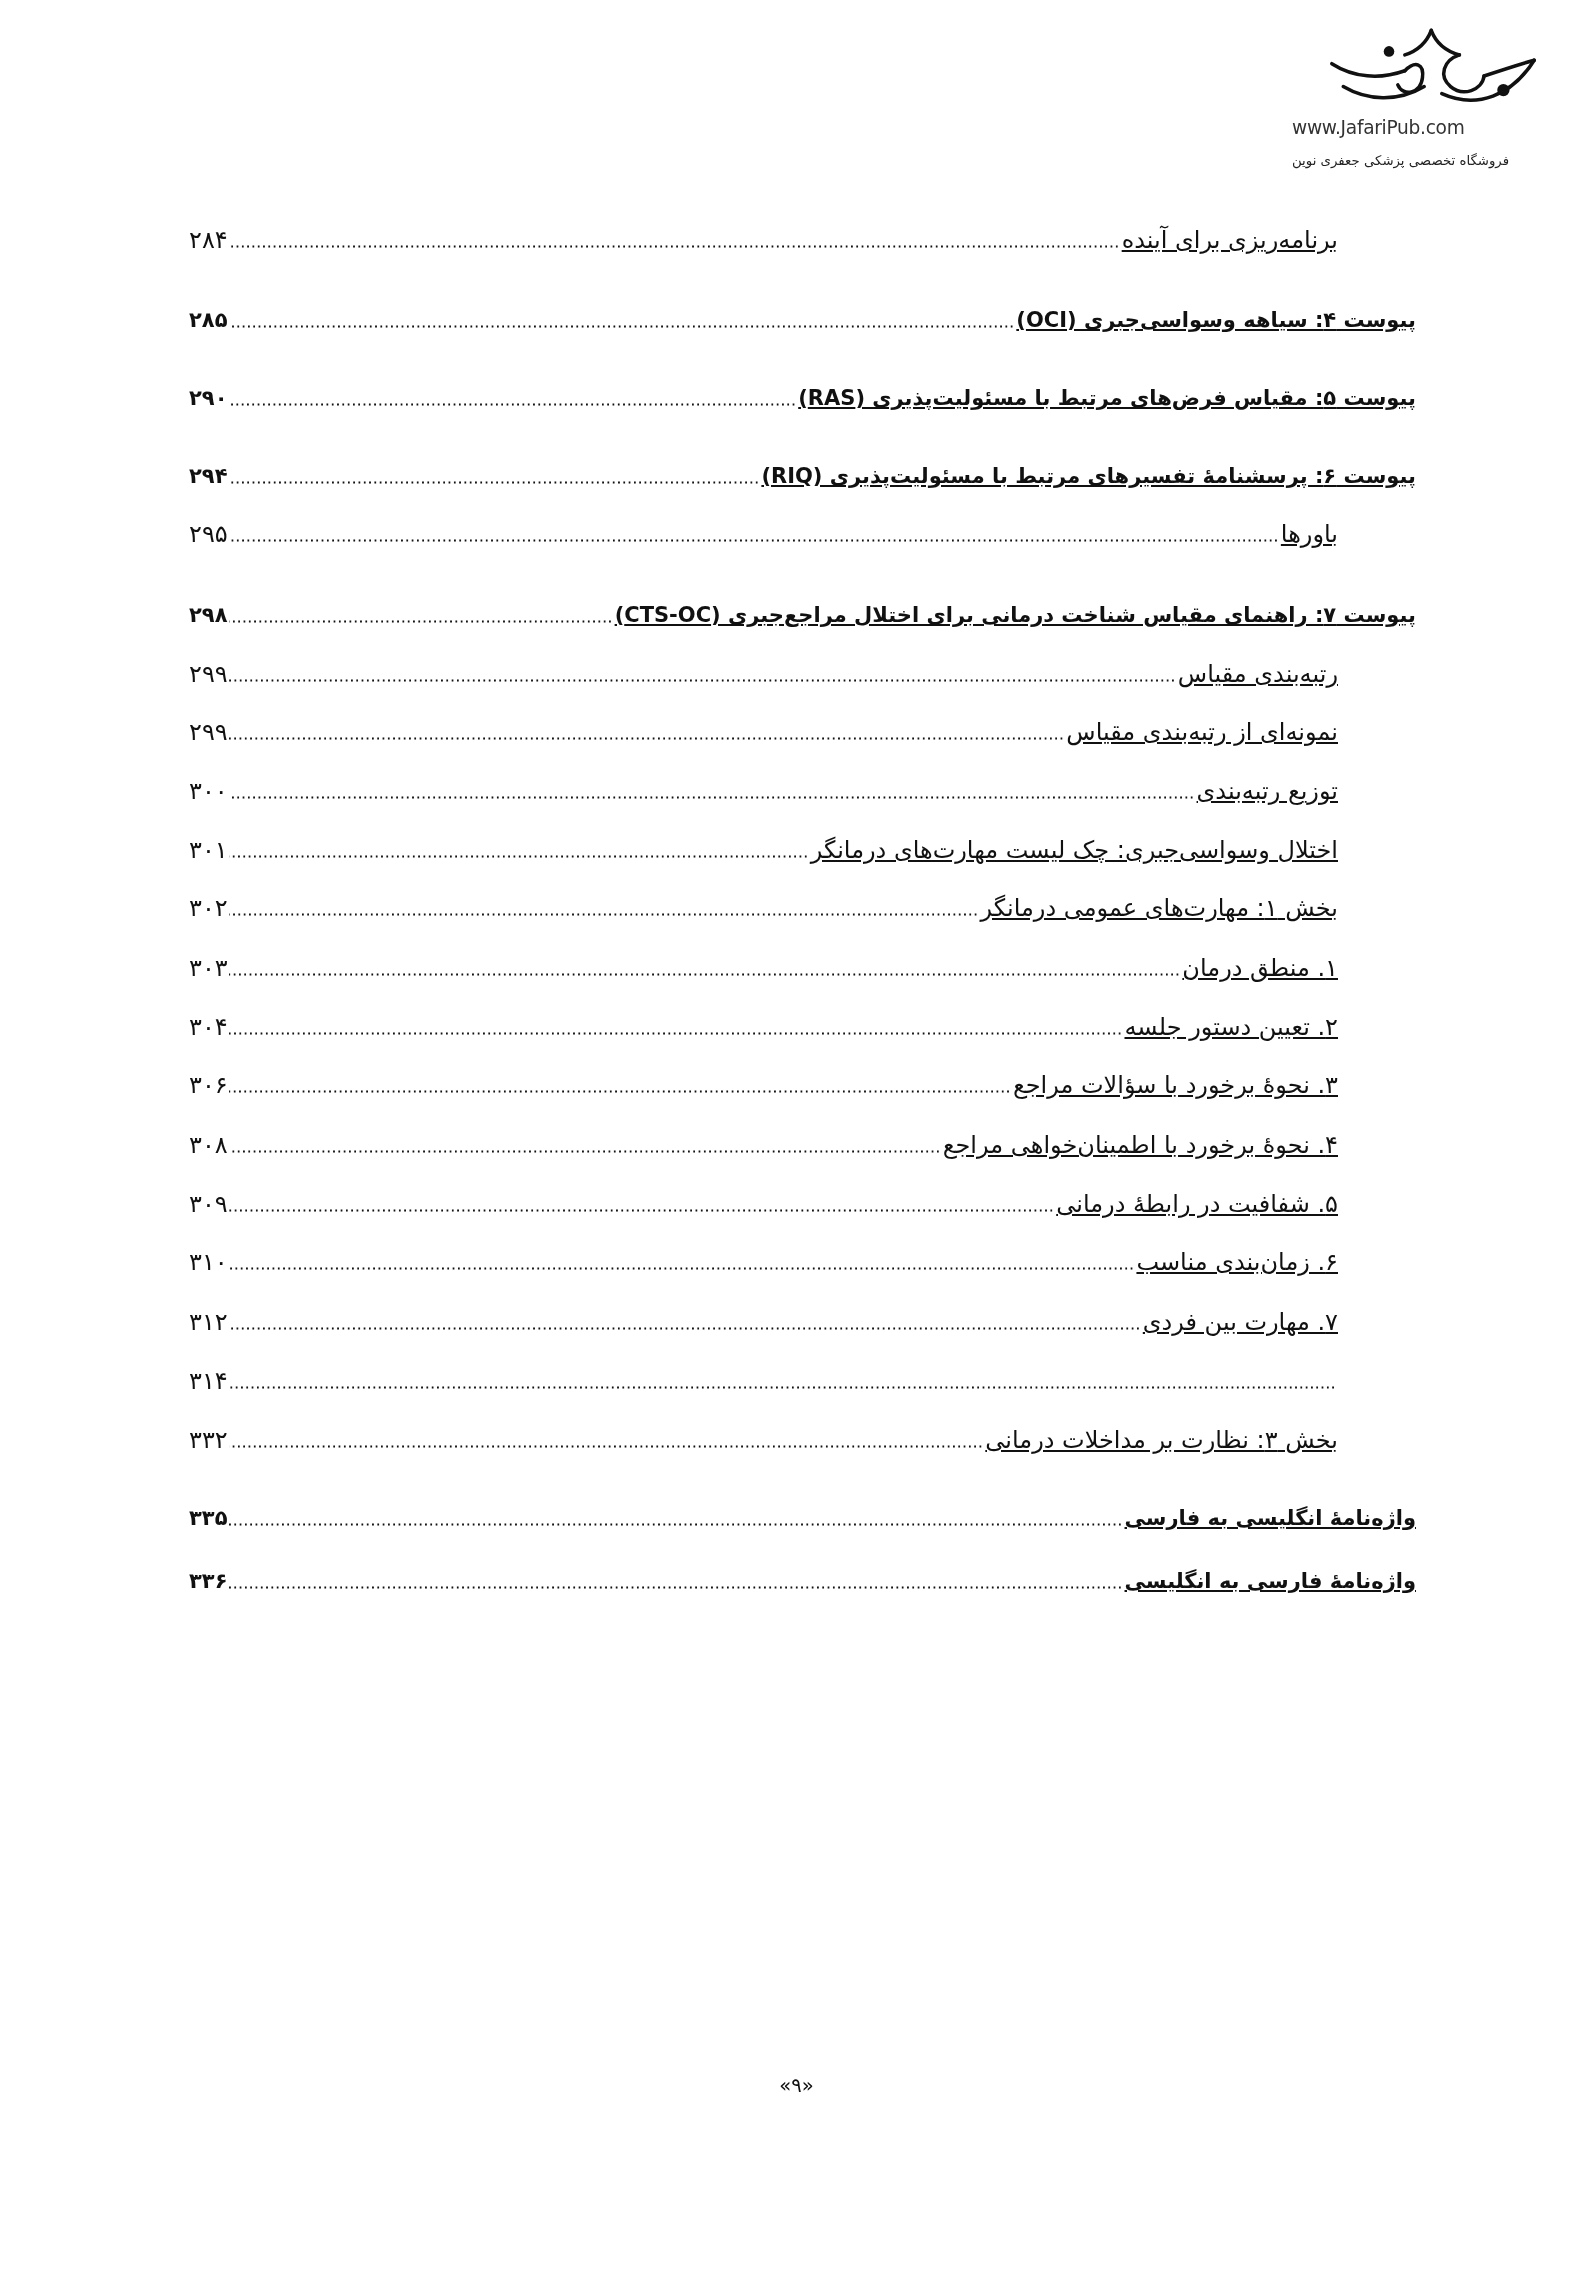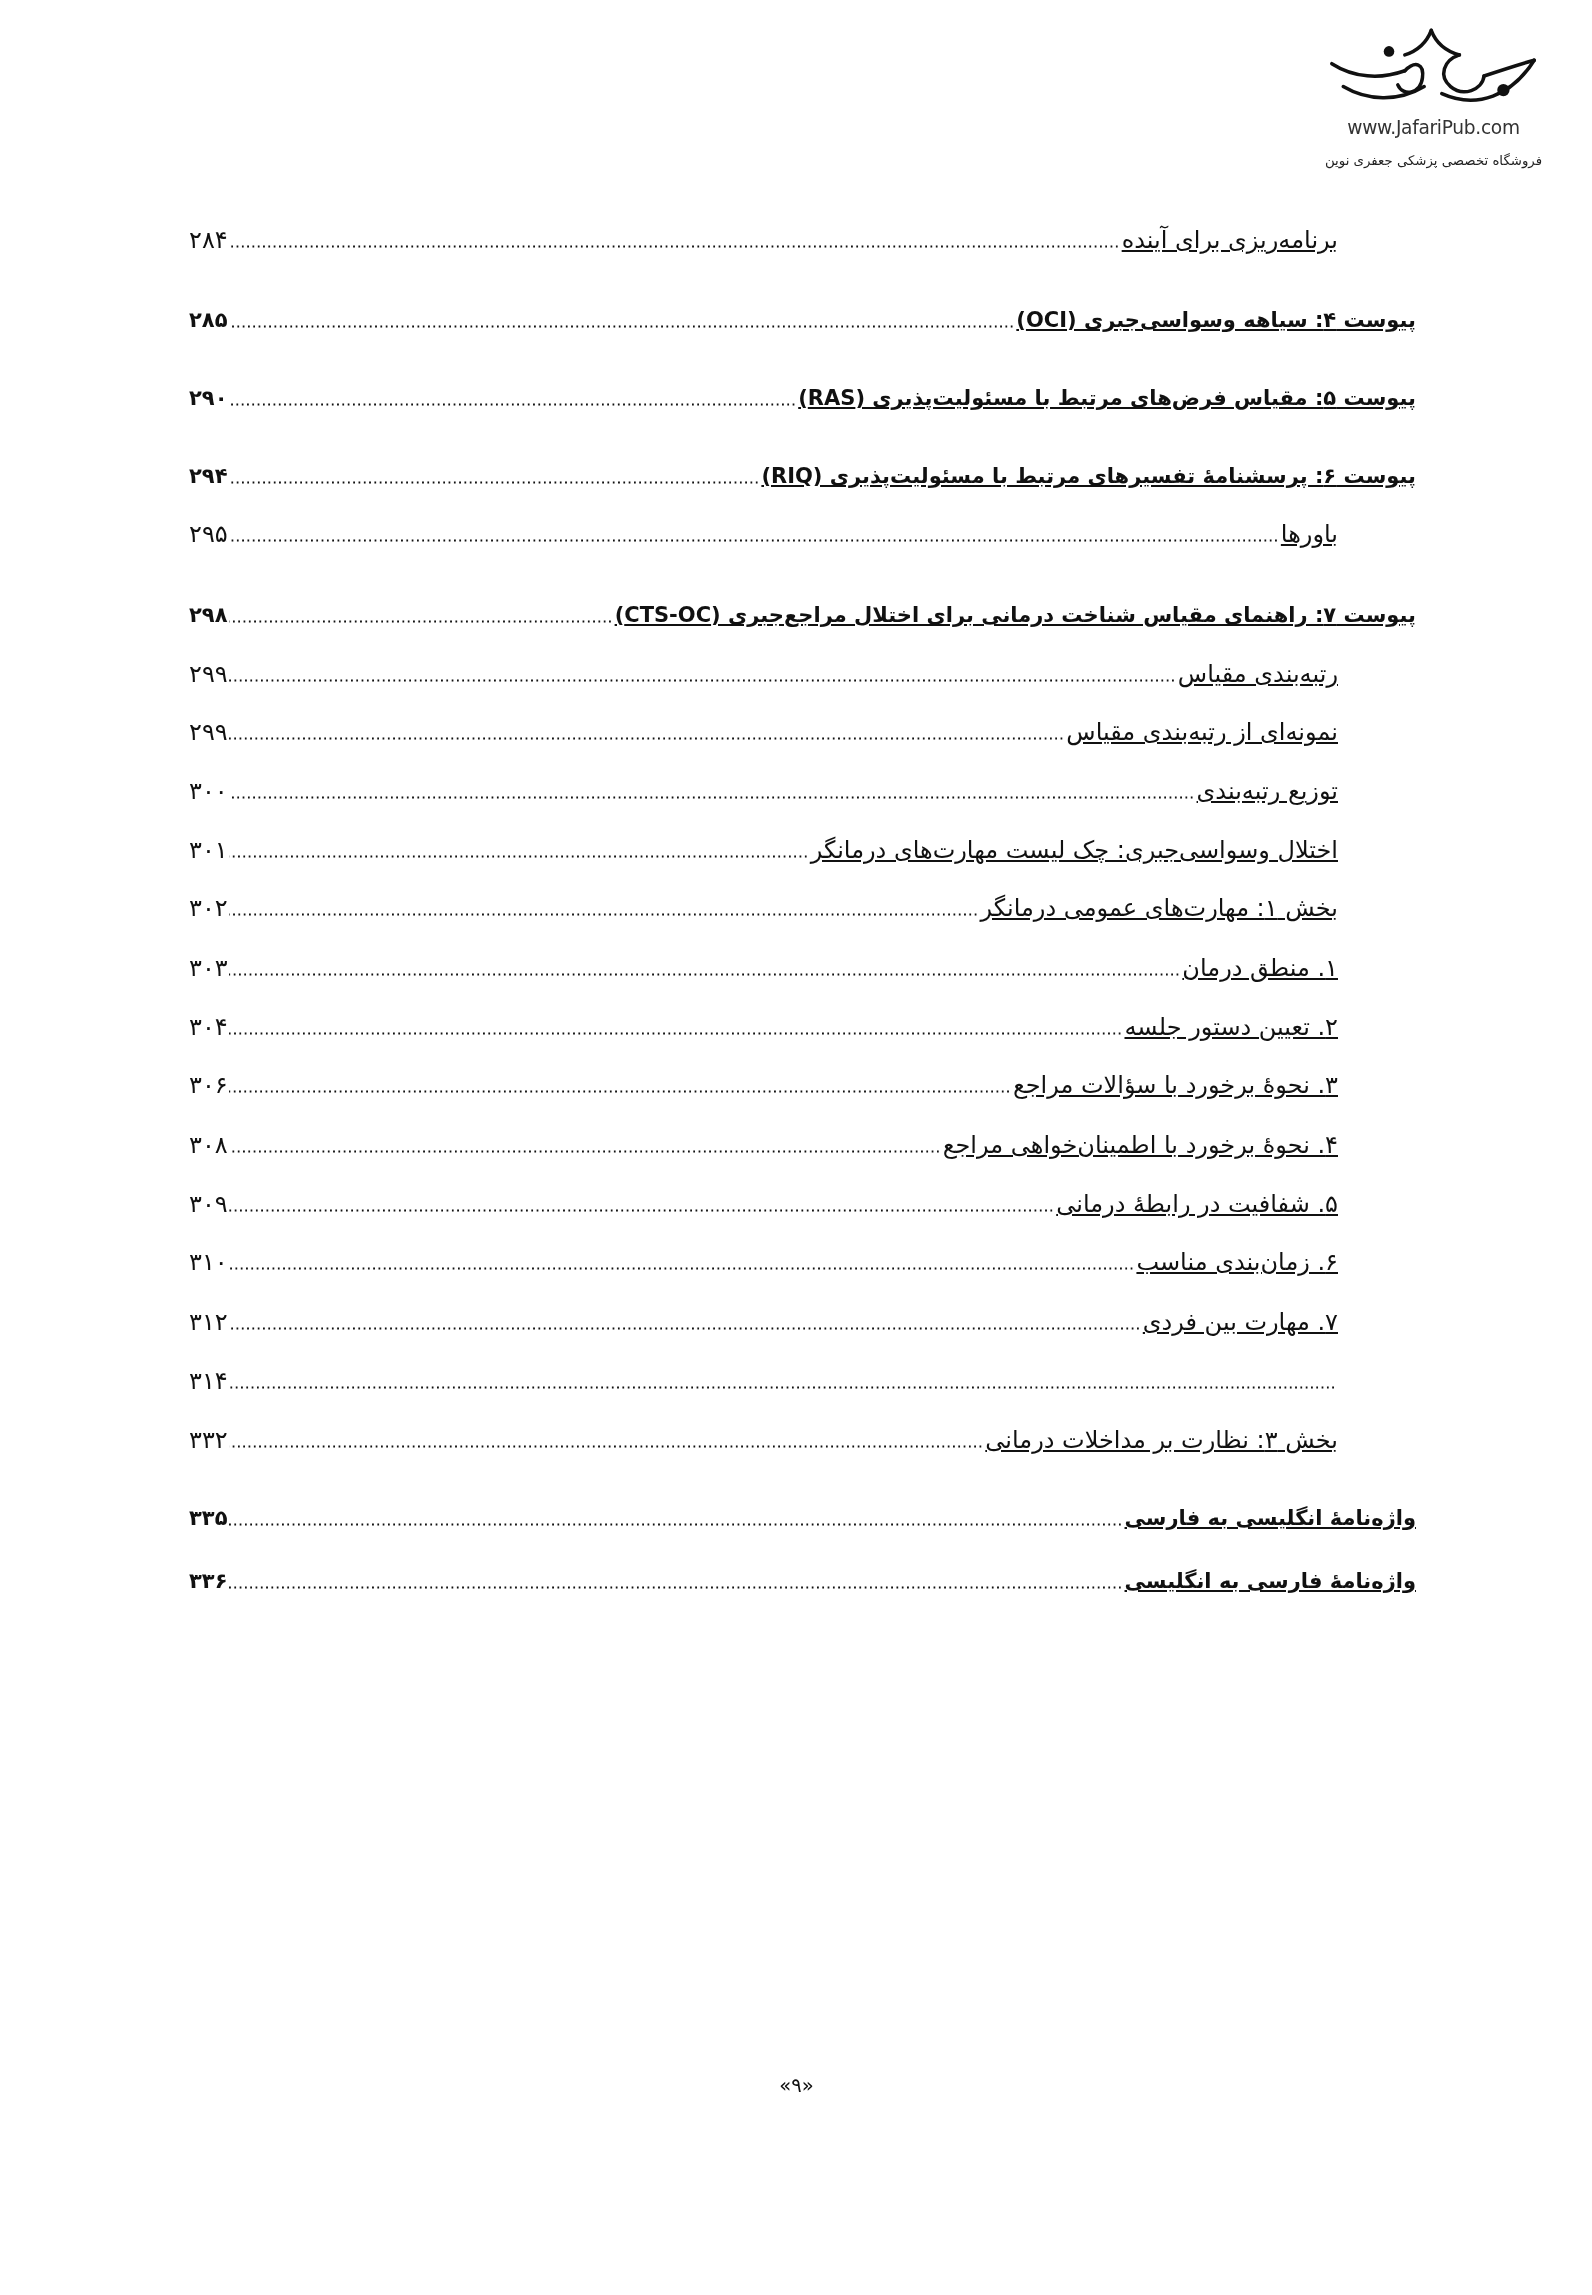--- a/index.html
+++ b/index.html
@@ -1,23 +1,23 @@
 <!DOCTYPE html>
 <html style="font-size:14px"><head>
 <meta charset="utf-8">
 <style>
   html, body { margin: 0; padding: 0; background: #ffffff; }
   body { width: 1593px; height: 2295px; position: relative; overflow: hidden;
          font-family: "DejaVu Sans", sans-serif; color: #111; }
 
   .logo { position: absolute; left: 1292px; top: 17.7px; width: 283px; height: 168px; }
   .logo svg { position: absolute; left: 35px; top: 7px; }
-  .logo-url { position: absolute; left: 0; width: 283px; top: 99px; text-align: center;
+  .logo-url { position: absolute; left: 0; width: 283px; top: 99px; text-align: left;
               font-family: "DejaVu Sans", sans-serif; font-size: 18.6px; color: #333; letter-spacing: -0.3px; }
-  .logo-tagline { position: absolute; left: 0; width: 283px; top: 135px; text-align: center;
+  .logo-tagline { position: absolute; left: 0; width: 283px; top: 135px; text-align: left;
                   direction: rtl; font-family: "DejaVu Sans", sans-serif; font-size: 13.3px; color: #222; }
 
   .toc { position: absolute; left: 0; top: 0; width: 1593px; }
   .row { position: absolute; left: 189px; height: 39px; display: flex; align-items: center;
          direction: rtl; line-height: 39px; }
   .row.h { right: 177px; width: auto; }
   .row.s { right: 255px; width: auto; }
   .title { white-space: nowrap; flex: 0 0 auto; text-decoration: underline; }
   .leader { flex: 1 1 auto; height: 5.3px; margin: 0 1.8px; align-self: flex-end; margin-bottom: 10.6px;
             background-image: radial-gradient(circle, #111 1.1px, transparent 1.2px);

